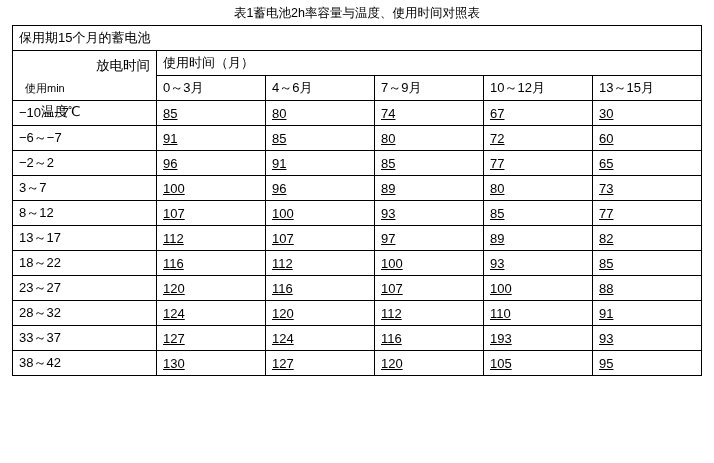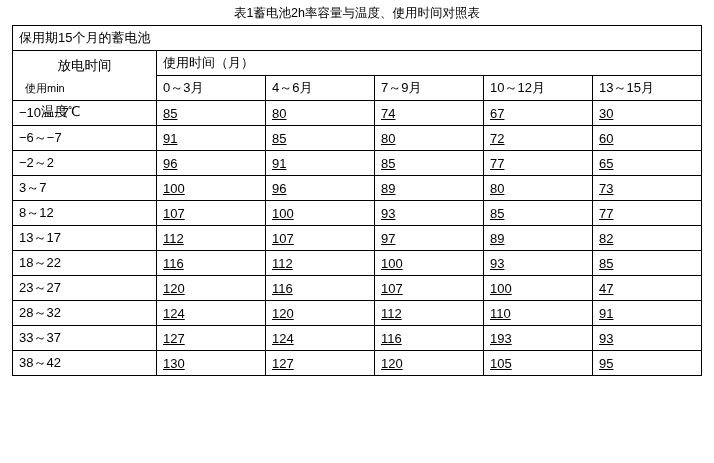--- a/index.html
+++ b/index.html
@@ -55,21 +55,21 @@
   .corner-inner {
     position: relative;
     width: 100%;
     height: 100%;
   }
   .corner-top {
     position: absolute;
     top: 4px;
     left: 0;
     width: 100%;
-    text-align: center;
+    text-align: right;
     font-size: 13.5px;
   }
   .corner-mid {
     position: absolute;
     top: 28px;
     left: 6px;
     font-size: 11px;
   }
   .corner-bot {
     position: absolute;
@@ -192,21 +192,21 @@
         <td class="val-cell">100</td>
         <td class="val-cell">93</td>
         <td class="val-cell">85</td>
       </tr>
       <tr>
         <td class="temp-cell">23～27</td>
         <td class="val-cell">120</td>
         <td class="val-cell">116</td>
         <td class="val-cell">107</td>
         <td class="val-cell">100</td>
-        <td class="val-cell">47</td>
+        <td class="val-cell">88</td>
       </tr>
       <tr>
         <td class="temp-cell">28～32</td>
         <td class="val-cell">124</td>
         <td class="val-cell">120</td>
         <td class="val-cell">112</td>
         <td class="val-cell">110</td>
         <td class="val-cell">91</td>
       </tr>
       <tr>

